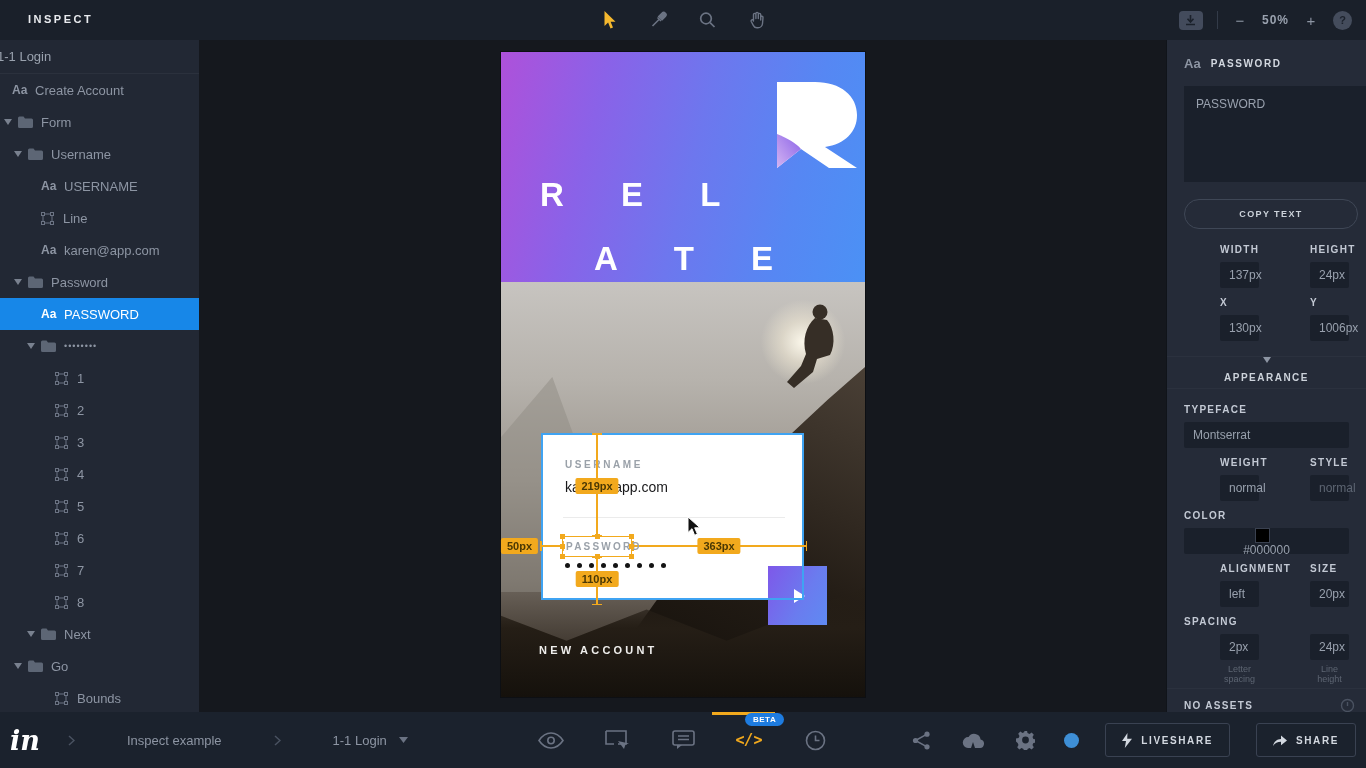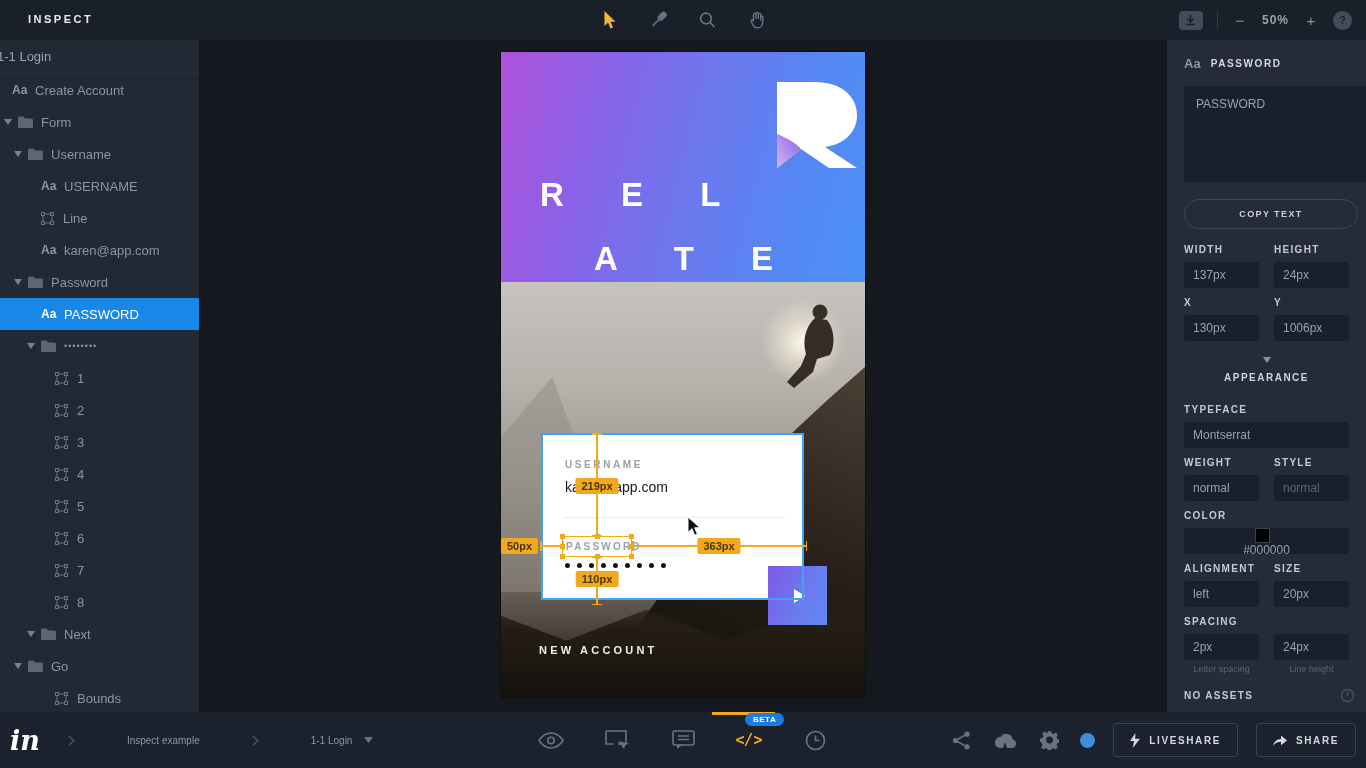--- a/index.html
+++ b/index.html
@@ -101,49 +101,49 @@
   .rp-head { height:46px; display:flex; align-items:center; gap:10px; padding:0 17px; flex-shrink:0; }
   .rp-head .aa { width:auto; margin:0; font-size:13px; }
   .rp-head .nm { font-size:10px; font-weight:bold; letter-spacing:1.6px; color:#d3d8e0; }
   .rp-textarea { margin-left:17px; height:96px; background:#1a202b; color:#99a1ae; font-size:12px;
     padding:11px 12px; flex-shrink:0; }
   .copybtn { margin:17px 8px 0 17px; height:30px; border:1px solid #3f4756; border-radius:16px;
     display:flex; align-items:center; justify-content:center; font-size:9px; font-weight:bold;
     letter-spacing:1.4px; color:#ccd2da; cursor:pointer; flex-shrink:0; }
   .rp-sec { padding:15px 17px 0 17px; }
   .frow { display:flex; gap:15px; margin-bottom:9px; }
-  .fcol { flex:1; min-width:0; }
+  .fcol { flex:1; min-width:0;margin-left:36px; }
   .lbl { font-size:10px; font-weight:bold; letter-spacing:1.3px; color:#c3c9d4; margin-bottom:7px; }
   .ibox { height:26px; background:#1a202b; color:#98a0ad; font-size:12px; display:flex;
     align-items:center; padding:0 9px; border-radius:2px; }
   .ibox.dim { color:#5d6572; }
   .hint { font-size:9px; color:#5d6572; text-align:center; margin-top:4px; }
   .appear { margin-top:6px; height:33px; border-top:1px solid #2b313e; border-bottom:1px solid #2b313e;
     display:flex; align-items:center; gap:9px; padding:0 17px; flex-shrink:0;flex-direction:column; }
   .appear .t { font-size:10px; font-weight:bold; letter-spacing:1.5px; color:#ccd2da; }
   .swatch { width:15px; height:15px; background:#000; border:1px solid #3a4150; margin-right:9px; flex-shrink:0; }
   .noassets { margin-top:4px; height:33px; border-top:1px solid #2b313e; display:flex; align-items:center;
     justify-content:space-between; padding:0 11px 0 17px; flex-shrink:0; }
   .noassets .t { font-size:10px; font-weight:bold; letter-spacing:1.3px; color:#c3c9d4; }
 
   
   .bottombar { position:relative; height:56px; background:#1b222d; display:flex; align-items:center; z-index:30; }
   .bb-left { display:flex; align-items:center; position:absolute; left:10px; }
   .bb-logo { font-family:"DejaVu Serif", serif; font-style:italic; font-weight:bold; font-size:27px;
     color:#fff; margin-right:28px; }
   .bb-chev { color:#4a5261; font-size:14px; margin:0 26px; }
-  .bb-crumb { color:#8d95a3; font-size:10px; }
+  .bb-crumb { color:#8d95a3; font-size:13px; }
   .bb-caret { margin-left:12px; }
   .bb-center { position:absolute; left:50%; transform:translateX(-50%); display:flex; gap:40px; align-items:center; }
   .bicon { position:relative; width:26px; height:26px; display:flex; align-items:center; justify-content:center; cursor:pointer; }
   .beta-line { position:absolute; top:0; left:50%; margin-left:29px; width:63px; height:3px; background:#F2A91D; }
   .beta-badge { position:absolute; top:-14px; left:9px; background:#1E7CE0; color:#fff; font-size:8px;
     font-weight:bold; letter-spacing:.5px; padding:2px 8px; border-radius:8px; }
   .code-ic { color:#F2A91D; font-size:15px; font-weight:bold; font-family:"DejaVu Sans Mono", monospace; font-style:italic; }
-  .bb-right { position:absolute; right:10px; display:flex; align-items:center; gap:18px; }
+  .bb-right { position:absolute; right:10px; display:flex; align-items:center; gap:26px; }
   .avatar { width:15px; height:15px; border-radius:50%; background:#3E8FD6; }
   .bbtn { height:34px; border:1px solid #3a4252; border-radius:3px; display:flex; align-items:center;
     gap:9px; padding:0 16px; font-size:10px; font-weight:bold; letter-spacing:1.6px; color:#d3d8e0; cursor:pointer; }
 </style>
 </head>
 <body>
 
 <div class="topbar">
   <div class="tb-title">INSPECT</div>
   <div class="tb-tools">

